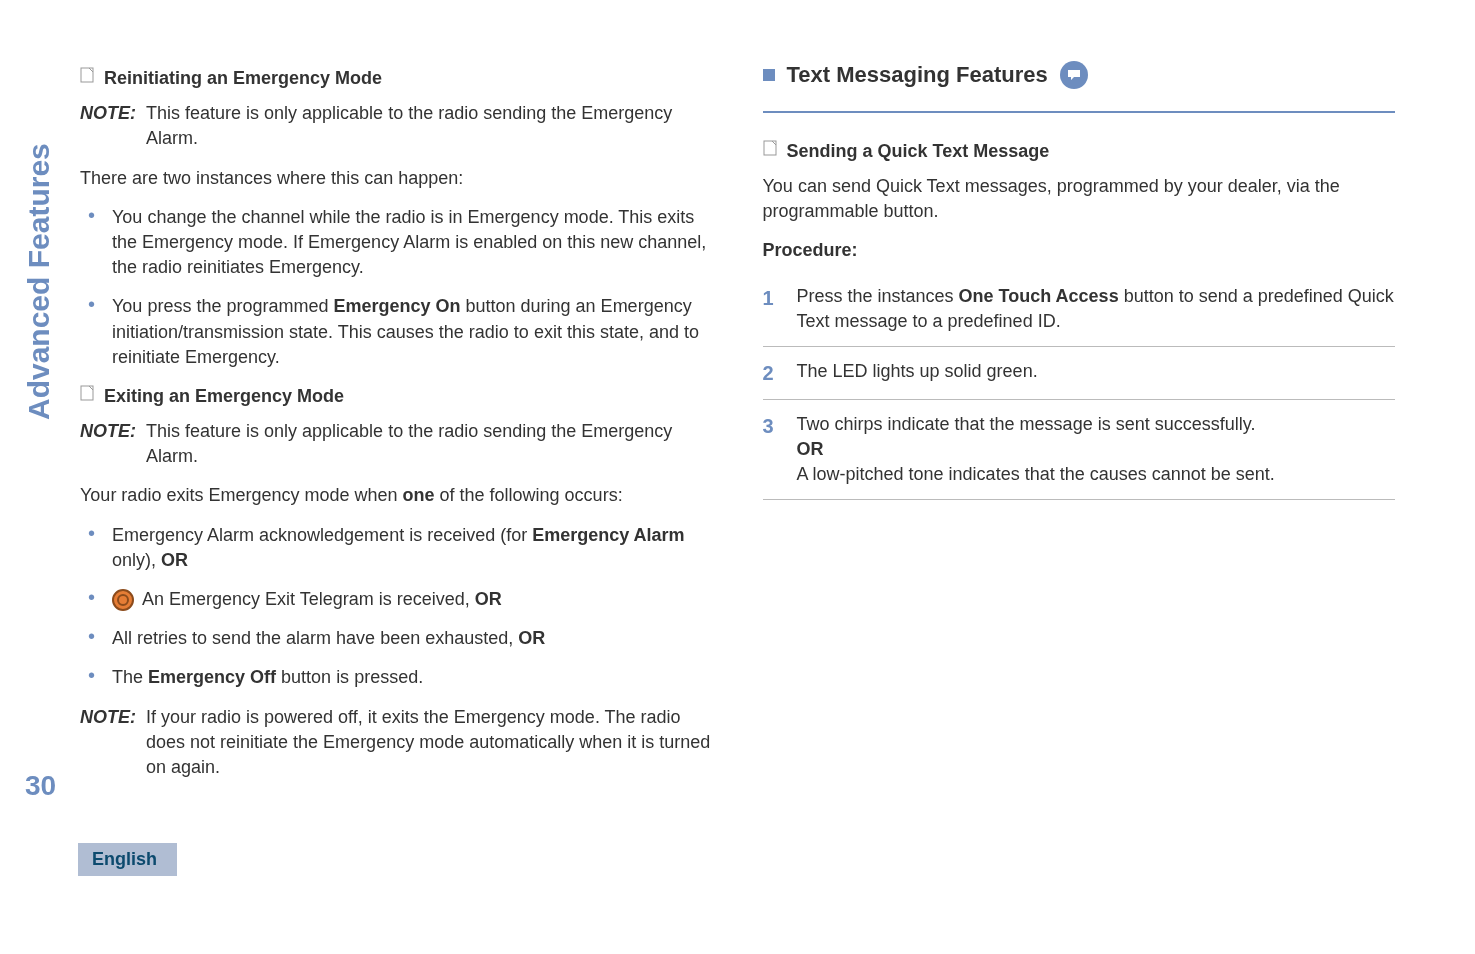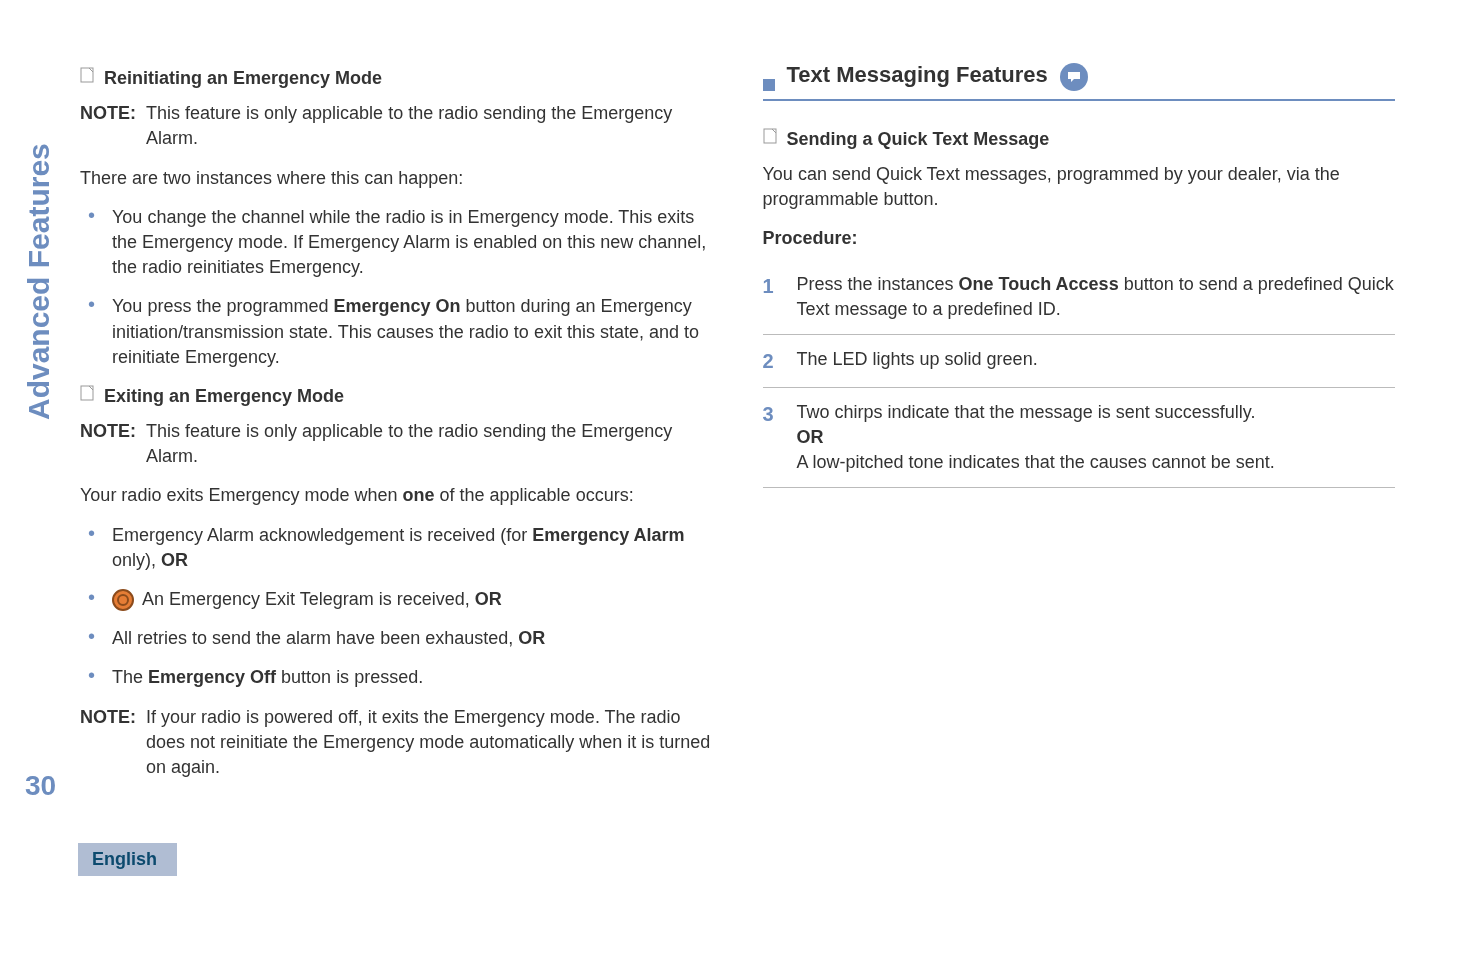--- a/index.html
+++ b/index.html
@@ -59,42 +59,42 @@
     }
     .subheading .page-icon {
       color: #aaa;
       font-size: 16px;
     }
     .note-row {
       display: flex;
       gap: 10px;
       margin-bottom: 14px;
     }
-    .note-label { font-weight: bold; white-space: nowrap; }
+    .note-label { font-weight: bold; white-space: nowrap; font-style: italic; }
     p { margin-bottom: 14px; }
     ul.bullets { list-style: none; padding-left: 18px; margin-bottom: 14px; }
     ul.bullets li { position: relative; margin-bottom: 14px; padding-left: 14px; }
     ul.bullets li::before {
       content: "•";
       position: absolute;
       left: -10px;
       top: 0;
       color: #6d8dbf;
       font-size: 20px;
       line-height: 1;
     }
     .section-heading {
       font-weight: bold;
       font-size: 22px;
       color: #333;
       display: flex;
-      align-items: flex-end;
+      align-items: center;
       gap: 12px;
       border-bottom: 2px solid #6d8dbf;
-      padding-bottom: 8px;
+      padding-bottom: 20px;
       margin-bottom: 26px;
     }
     .section-heading .sq {
       width: 12px; height: 12px; background: #6d8dbf; display: inline-block;
     }
     .section-heading .circle-icon {
       width: 28px; height: 28px; border-radius: 50%;
       background: #6d8dbf; color: #fff;
       display: inline-flex; align-items: center; justify-content: center;
       font-size: 16px; font-weight: bold;
@@ -172,21 +172,21 @@
       </span>
       <span>Exiting an Emergency Mode</span>
     </div>
 
     <div class="note-row">
       <span class="note-label">NOTE:</span>
       <span>This feature is only applicable to the radio sending the Emergency Alarm.</span>
     </div>
 
     <p>
-      <span>Your radio exits Emergency mode when </span><b>one</b><span> of the applicable occurs:</span>
+      <span>Your radio exits Emergency mode when </span><b>one</b><span> of the following occurs:</span>
     </p>
 
     <ul class="bullets">
       <li>
         <span>Emergency Alarm acknowledgement is received (for </span><b>Emergency Alarm</b><span> only), </span><b>OR</b>
       </li>
       <li>
         <span class="inline-icon"></span><span> An Emergency Exit Telegram is received, </span><b>OR</b>
       </li>
       <li>

